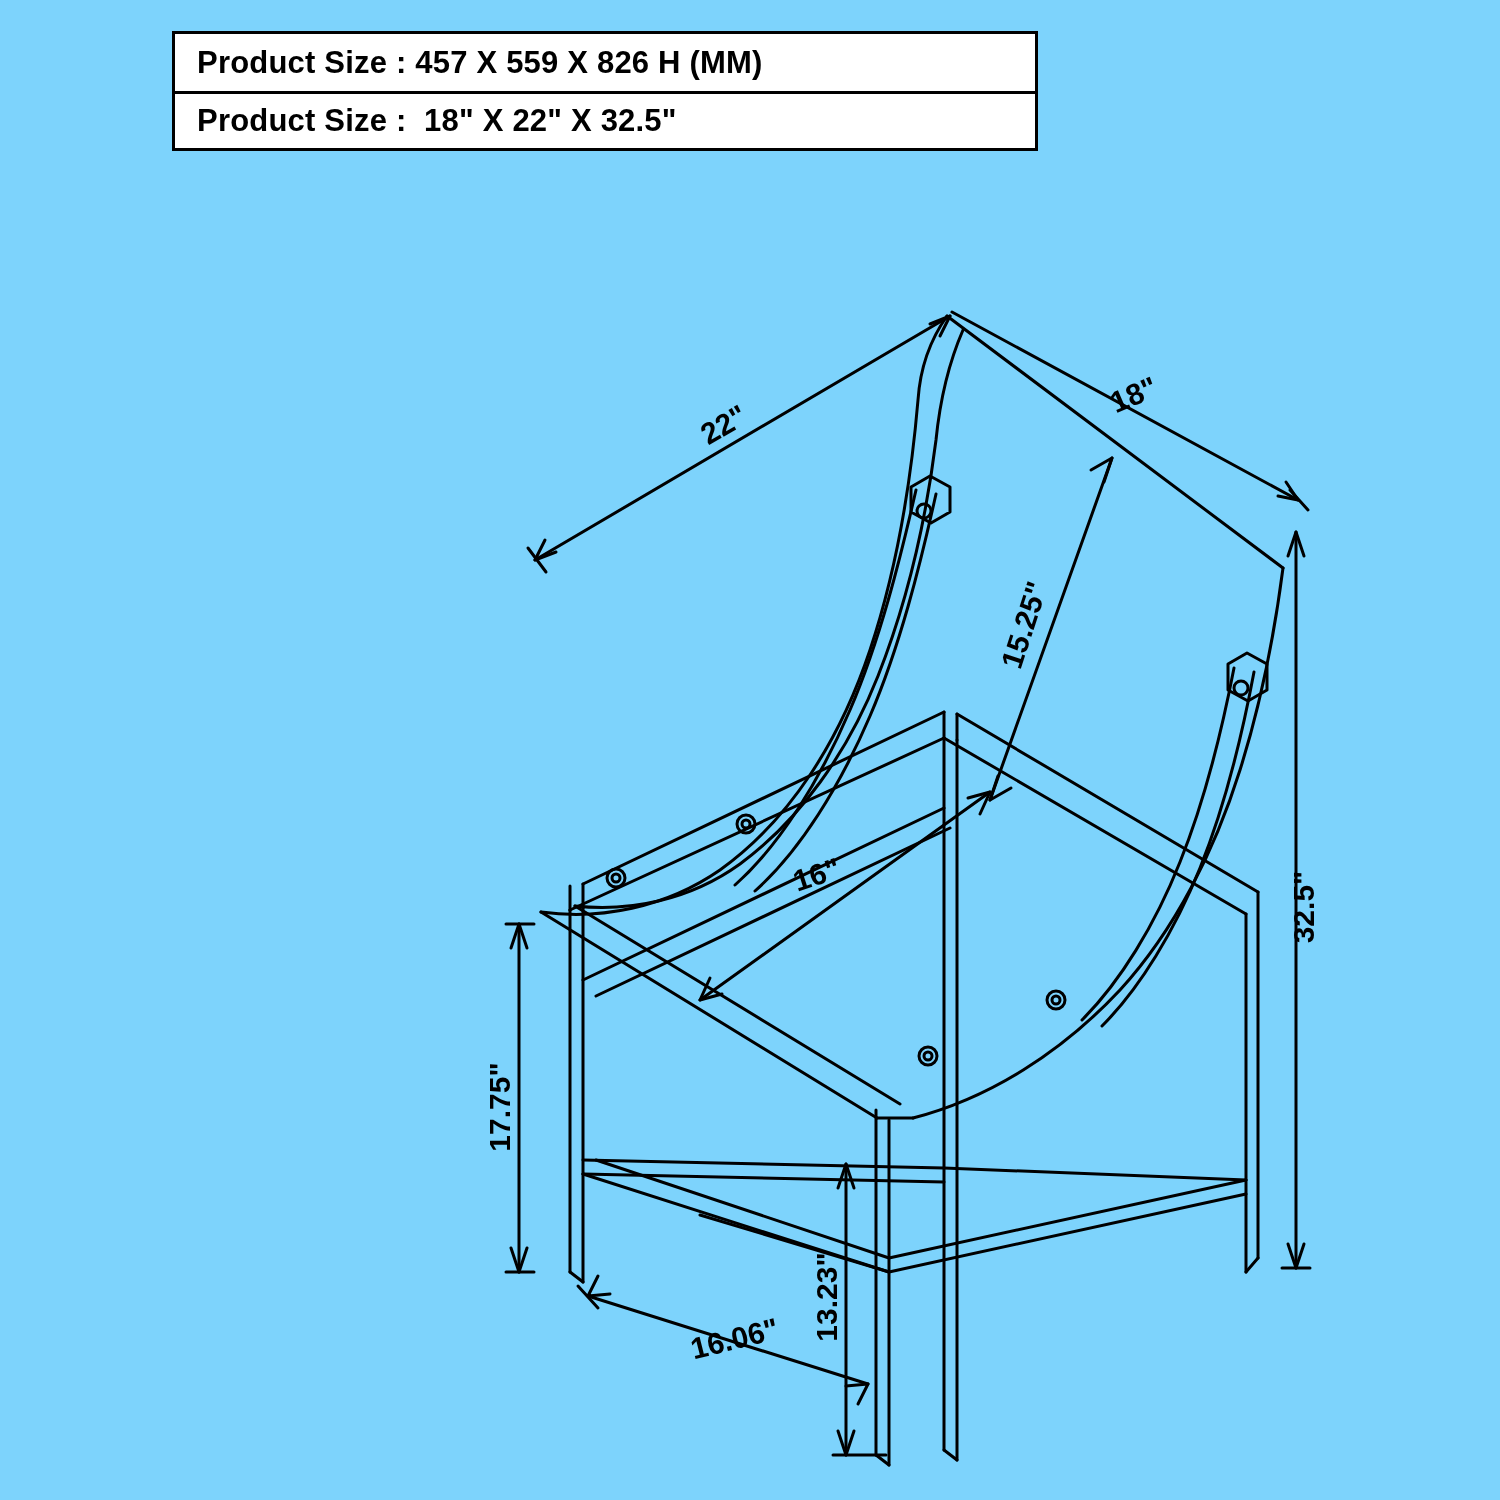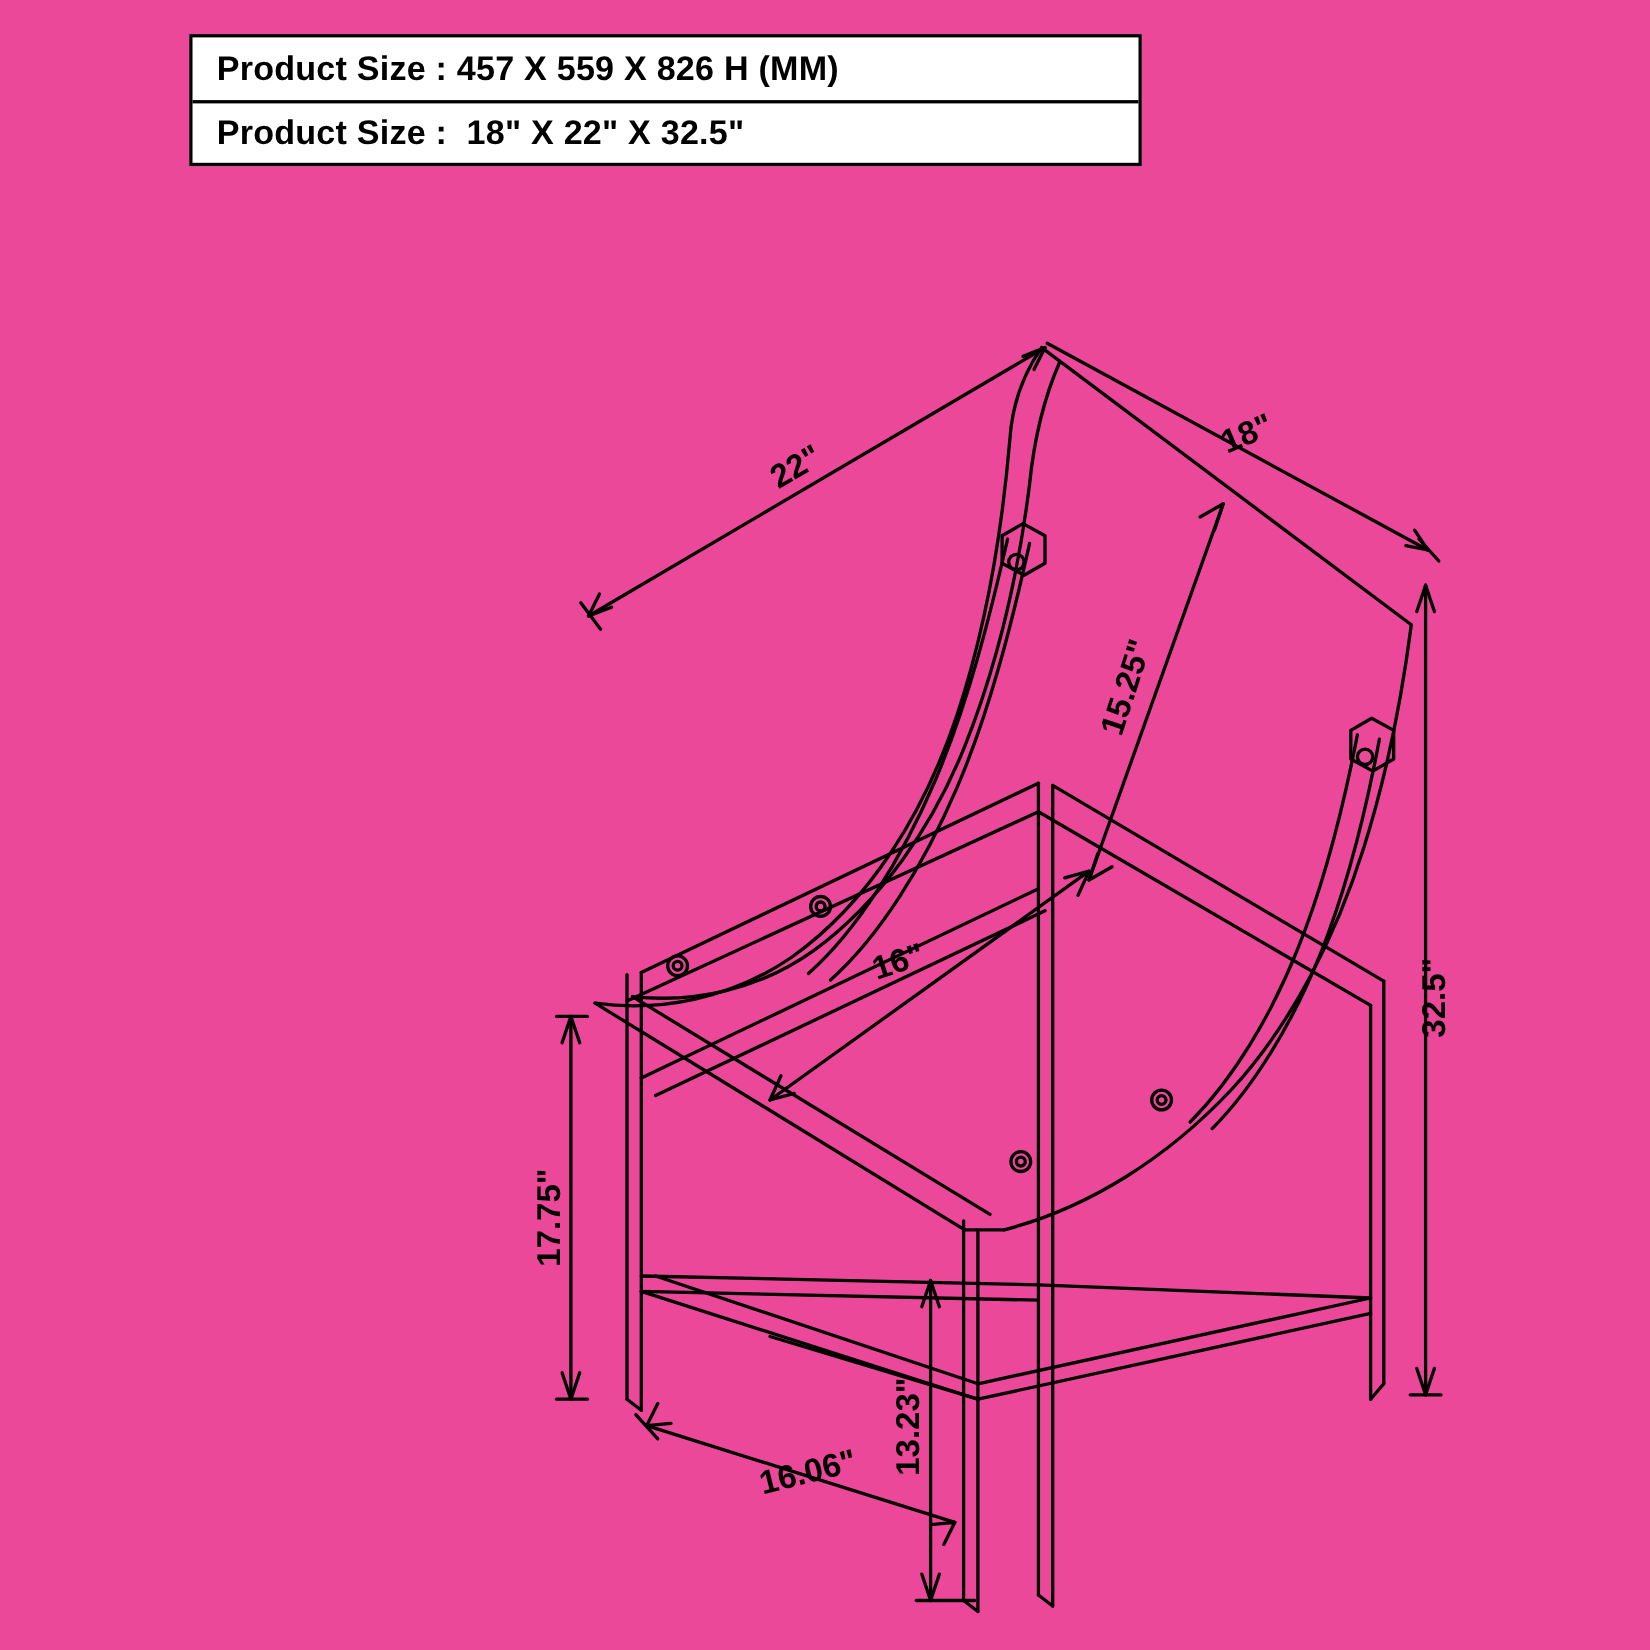--- a/index.html
+++ b/index.html
@@ -4,21 +4,21 @@
 <style>
   html, body {
     margin: 0;
     padding: 0;
     background: #ffffff;
   }
   #page {
     position: relative;
     width: 1500px;
     height: 1500px;
-    background: #ec4899;
+    background: #7dd3fc;
     font-family: "Liberation Sans", sans-serif;
     overflow: hidden;
   }
   
   .spec-table {
     position: absolute;
     left: 172px;
     top: 31px;
     width: 866px;
     border: 3px solid #000;

